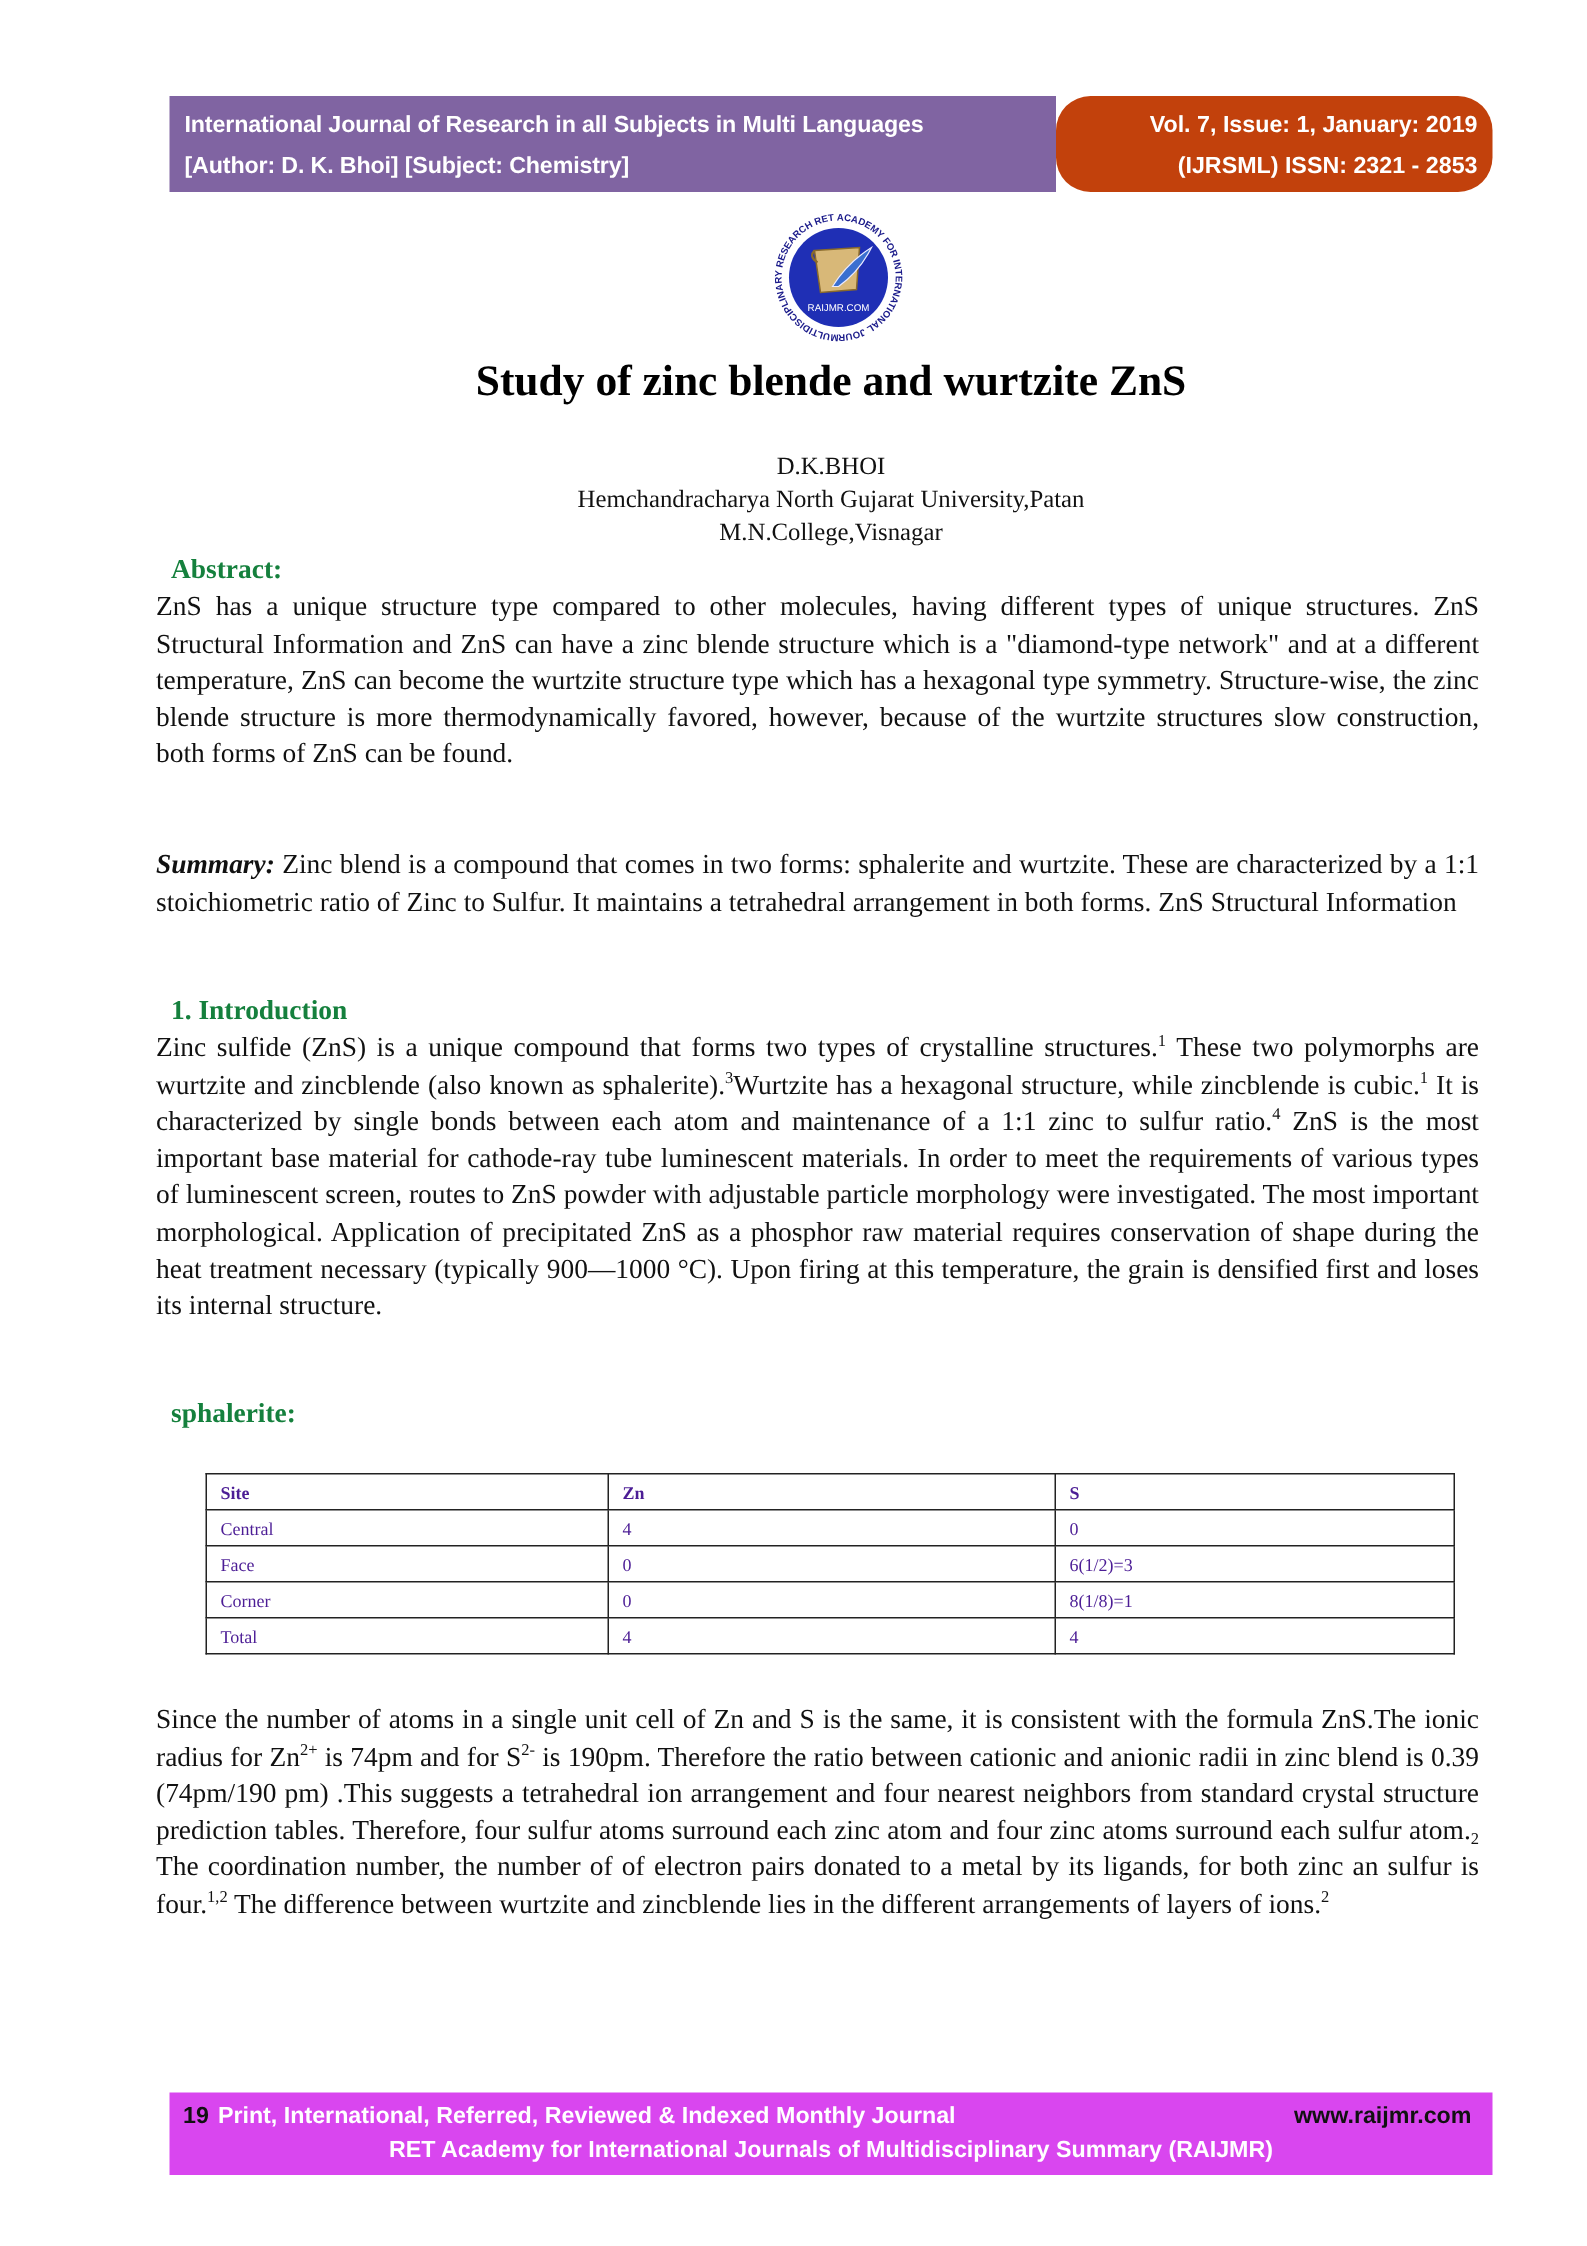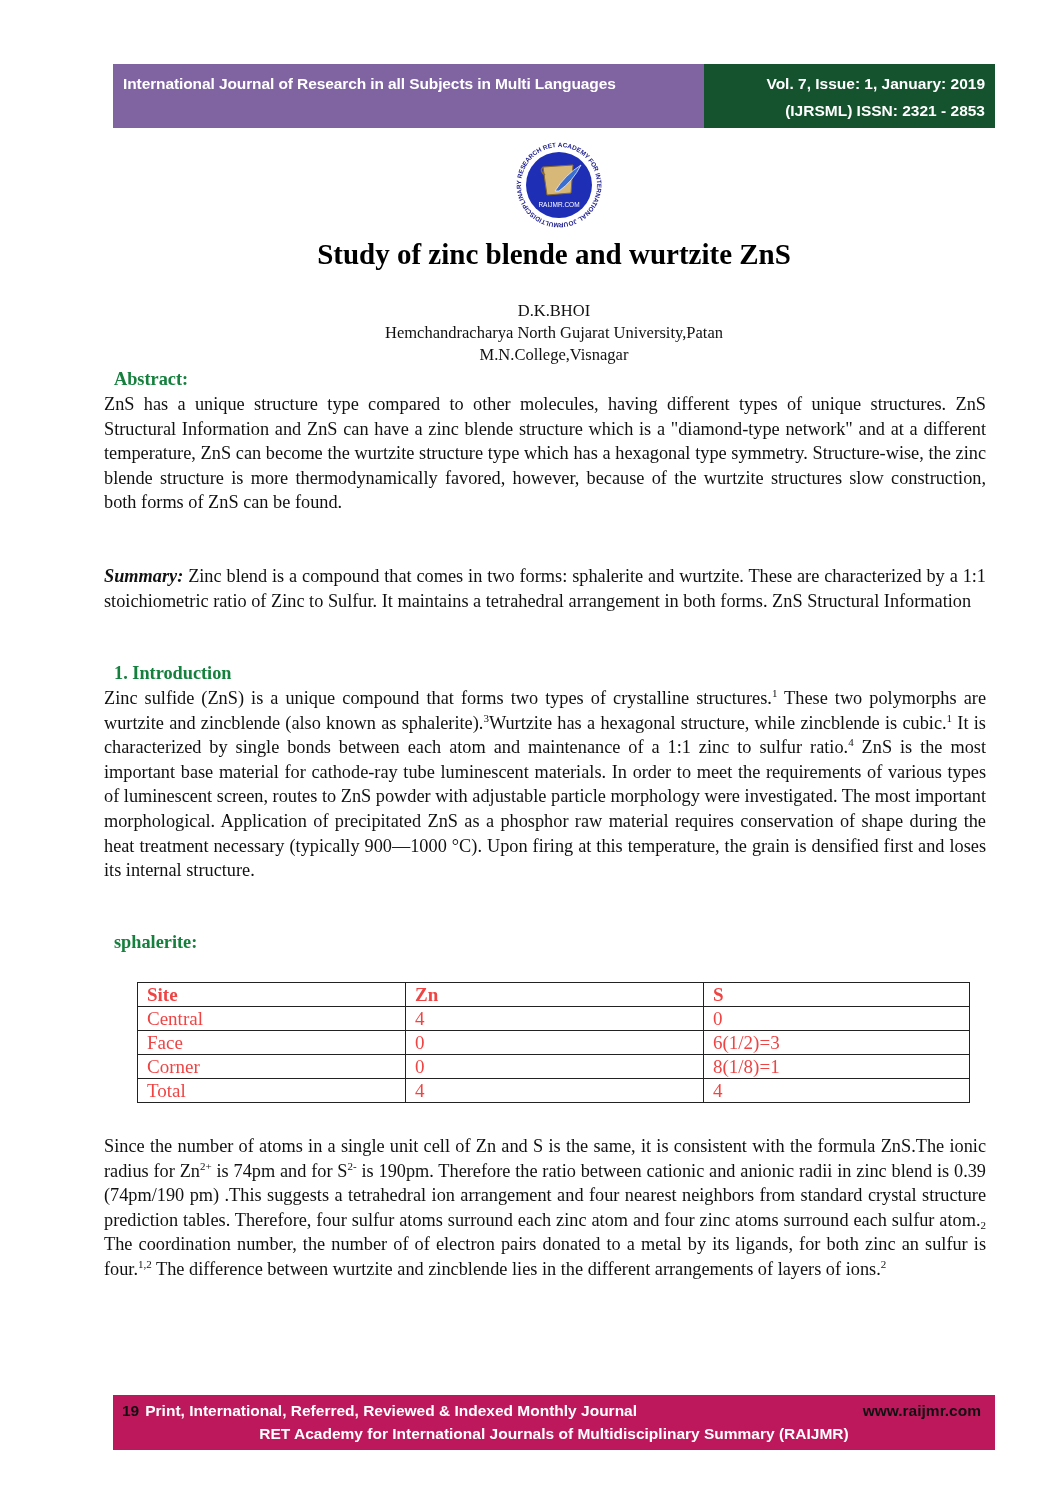--- a/index.html
+++ b/index.html
@@ -4,23 +4,23 @@
 <style>
   html, body { margin: 0; padding: 0; background: #ffffff; }
   body { width: 1058px; height: 1497px; position: relative; overflow: hidden; color: #111; }
   .page { position: absolute; left: 0; top: 0; width: 1058px; height: 1435px; }
 
   
   .hdr { position: absolute; left: 113px; top: 64px; width: 882px; height: 64px; display: flex; }
   .hdr-left { width: 591px; height: 64px; background: #8064a2; color: #fff;
     font-family: "Liberation Sans", sans-serif; font-weight: bold; font-size: 15.5px;
     box-sizing: border-box; padding: 6px 0 0 10px; line-height: 27px; letter-spacing: -0.1px; }
-  .hdr-right { flex: 1; height: 64px; background: #14532d; color: #fff;
+  .hdr-right { flex: 1; height: 64px; background: #c2410c; color: #fff;
     font-family: "Liberation Sans", sans-serif; font-weight: bold; font-size: 15.5px;
-    box-sizing: border-box; padding: 6px 10px 0 0; line-height: 27px; text-align: right; }
+    box-sizing: border-box; padding: 6px 10px 0 0; line-height: 27px; text-align: right; border-radius: 23px; }
 
   
   .logo { position: absolute; left: 503px; top: 135px; width: 112px; height: 100px; }
 
   
   .title { position: absolute; left: 0; top: 238px; width: 1108px; text-align: center;
     font-family: "Liberation Serif", serif; font-weight: bold; font-size: 29px; color: #000; }
   .author-block { position: absolute; left: 0; top: 300px; width: 1108px; text-align: center;
     font-family: "Liberation Serif", serif; font-size: 16.5px; line-height: 22px; color: #111; }
 
@@ -29,42 +29,43 @@
     font-family: "Liberation Serif", serif; font-size: 18.3px; line-height: 24.6px;
     text-align: justify; color: #111; }
   .heading { position: absolute; left: 114px; font-family: "Liberation Serif", serif;
     font-weight: bold; font-size: 18.3px; color: #15803d; }
   .bold { font-weight: bold; font-style: italic; }
   sup { font-size: 11px; line-height: 0; vertical-align: 7px; }
   sub { font-size: 11px; line-height: 0; vertical-align: -3px; }
 
   
   .tbl { position: absolute; left: 137px; top: 982px; width: 833px; border-collapse: collapse;
-    font-family: "Liberation Serif", serif; font-size: 19px; color: #ef4444; }
+    font-family: "Liberation Serif", serif; font-size: 12px; color: #4c1d95; }
   .tbl td { border: 1.5px solid #222; height: 23px; padding: 0 0 0 9px; line-height: 22px; vertical-align: middle; }
   .tbl td.c1 { width: 258px; }
   .tbl td.c2 { width: 288px; }
   .tbl tr.head td { font-weight: bold; }
 
   
-  .ftr { position: absolute; left: 113px; top: 1395px; width: 882px; height: 55px; background: #be185d;
+  .ftr { position: absolute; left: 113px; top: 1395px; width: 882px; height: 55px; background: #d946ef;
     font-family: "Liberation Sans", sans-serif; font-weight: bold; font-size: 15.5px; color: #fff; }
   .ftr-line1 { position: absolute; left: 9px; top: 4px; right: 14px; height: 24px; line-height: 24px; }
   .ftr-num { color: #111; margin-right: 6px; }
   .ftr-url { position: absolute; right: 0; top: 0; color: #111; }
   .ftr-line2 { position: absolute; left: 0; right: 0; top: 28px; text-align: center; line-height: 22px; }
 </style>
 </head>
 <body>
 
 <div class="page">
 
   <div class="hdr">
     <div class="hdr-left">
       <div>International Journal of Research in all Subjects in Multi Languages</div>
+      <div>[Author: D. K. Bhoi] [Subject: Chemistry]</div>
     </div>
     <div class="hdr-right">
       <div>Vol. 7, Issue: 1, January: 2019</div>
       <div>(IJRSML)  ISSN: 2321 - 2853</div>
     </div>
   </div>
 
   <div class="logo">
     <svg width="112" height="100" viewBox="0 0 112 100">
       <defs>

